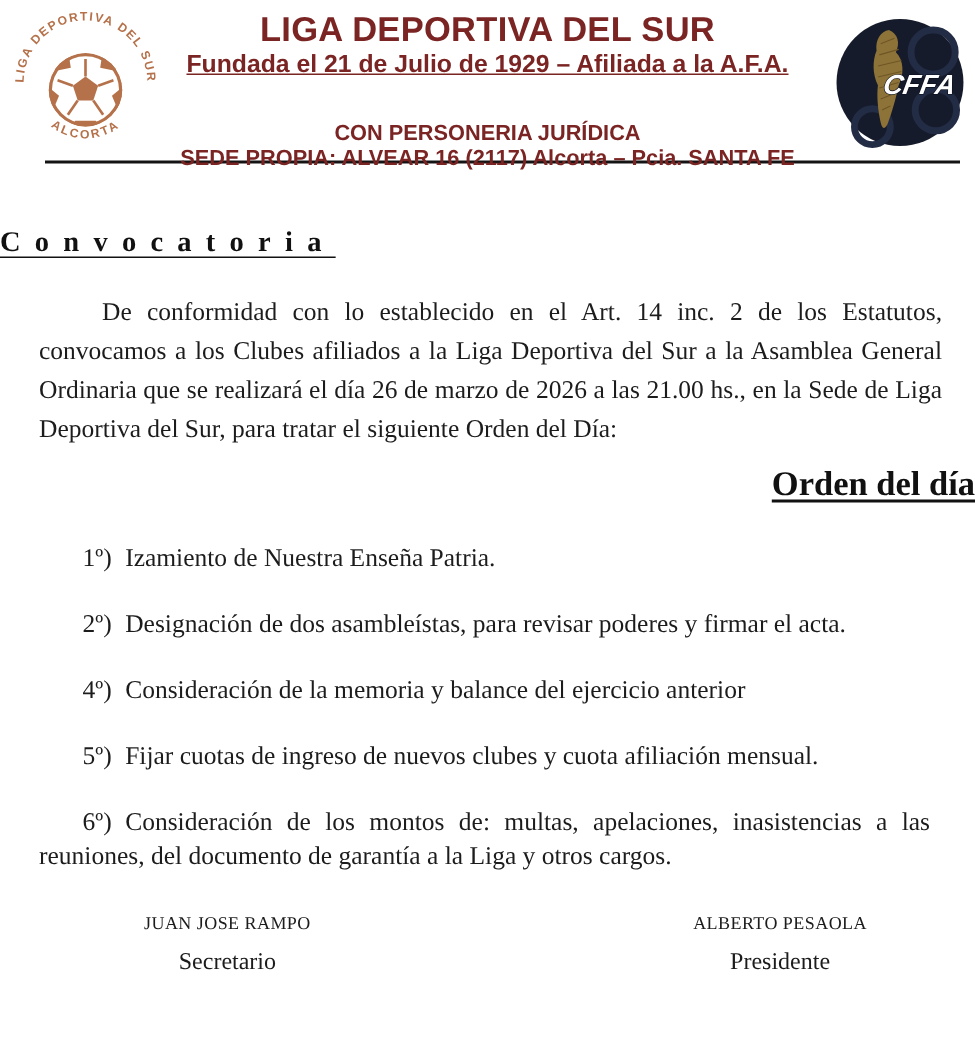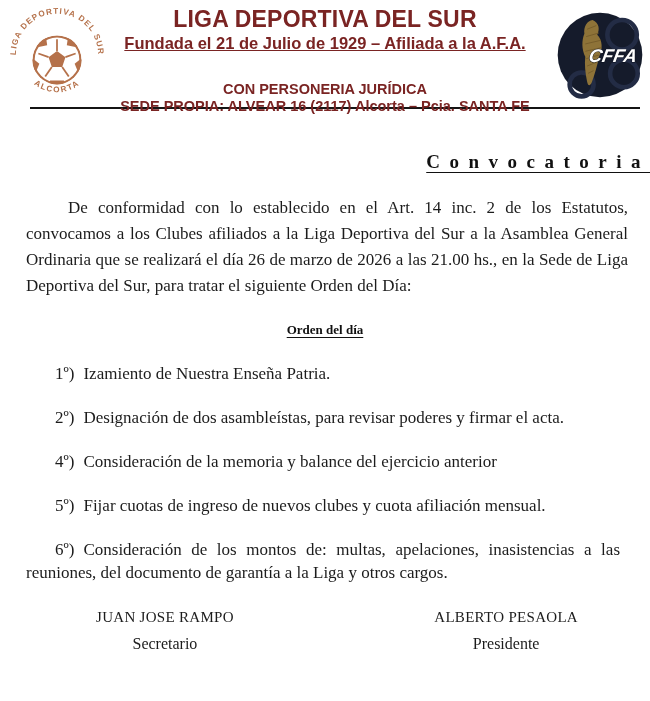--- a/index.html
+++ b/index.html
@@ -36,41 +36,41 @@
   .divider {
     margin: 1px 10px 0 30px;
     border: none;
     border-top: 2px solid #141414;
     height: 0;
   }
 
   
   .doc-title {
     margin-top: 42px;
-    text-align: right;
+    text-align: left;
     font-size: 19px;
     font-weight: bold;
     letter-spacing: 0.5em;
     text-decoration: underline;
     text-underline-offset: 4px;
     color: #111;
   }
 
   .intro {
     margin: 22px 22px 0 26px;
     font-size: 17px;
     line-height: 26px;
     text-align: justify;
     text-indent: 42px;
   }
 
   .agenda-title {
-    margin-top: 23px;
-    text-align: center;
-    font-size: 13px;
+    margin-top: 11px;
+    text-align: right;
+    font-size: 23px;
     font-weight: bold;
     text-decoration: underline;
     text-underline-offset: 3px;
     color: #111;
   }
 
   .agenda { margin: 0 30px 0 26px; }
   .agenda .item {
     margin: 21px 0;
     font-size: 17px;
@@ -81,21 +81,21 @@
   .agenda .item:first-child { margin-top: 24px; }
   .item-num { margin-right: 9px; }
 
   
   .signatures {
     display: flex;
     justify-content: space-between;
     margin: 24px 72px 0 96px;
   }
   .sig-block { text-align: center; }
-  .sig-name { font-size: 15px; line-height: 19px; letter-spacing: 0.3px; }
+  .sig-name { font-size: 12px; line-height: 19px; letter-spacing: 0.3px; }
   .sig-role { font-size: 16px; line-height: 19px; margin-top: 7px; }
 </style>
 </head>
 <body>
 
 <div class="page">
 
   <div class="letterhead">
 
     <div class="logo-left">

